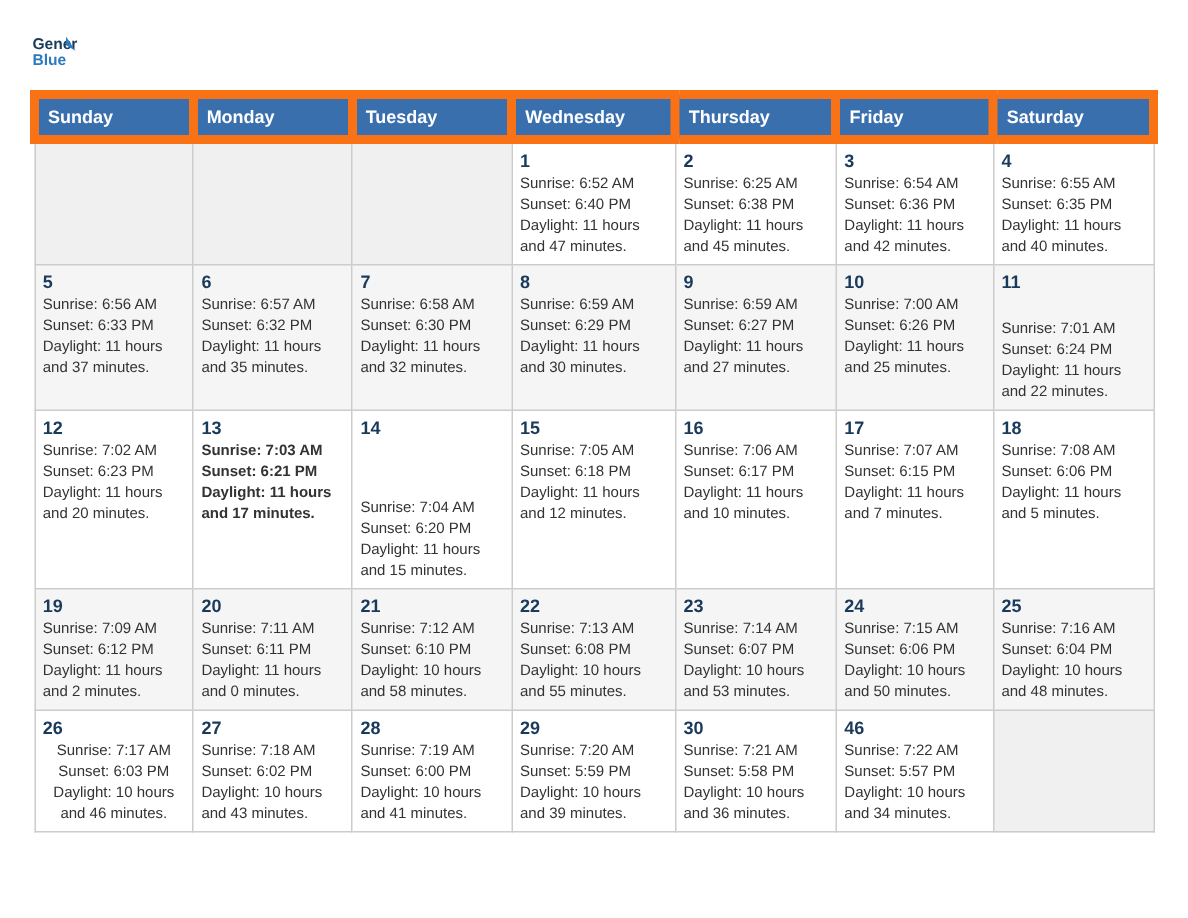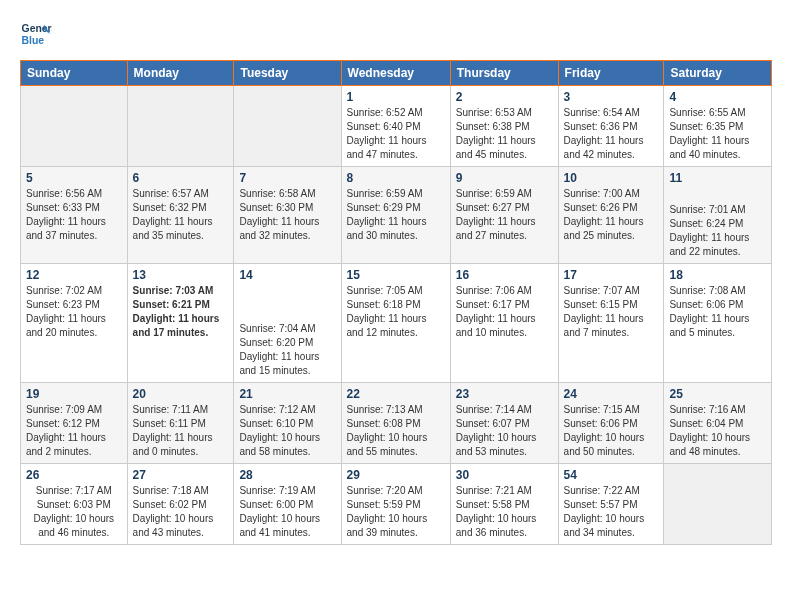--- a/index.html
+++ b/index.html
@@ -46,21 +46,21 @@
       border-collapse: collapse;
       border: 1px solid #aaa;
     }
     .calendar th {
       background: #3a6fad;
       color: #fff;
       font-size: 12px;
       font-weight: bold;
       padding: 5px 6px;
       text-align: left;
-      border: 1px solid #f97316;
+      border: 6px solid #f97316;
     }
     .calendar td {
       vertical-align: top;
       border: 1px solid #ccc;
       padding: 4px 5px;
       width: 113px;
       min-height: 80px;
       background: #fff;
       font-size: 10.5px;
       color: #222;
@@ -123,21 +123,21 @@
           <td class="empty"></td>
           <td>
             <div class="day-num">1</div>
             <div class="day-info" style="white-space: pre-line;">Sunrise: 6:52 AM
 Sunset: 6:40 PM
 Daylight: 11 hours
 and 47 minutes.</div>
           </td>
           <td>
             <div class="day-num">2</div>
-            <div class="day-info" style="white-space: pre-line;">Sunrise: 6:53 AM
+            <div class="day-info" style="white-space: pre-line;">Sunrise: 6:25 AM
 Sunset: 6:38 PM
 Daylight: 11 hours
 and 45 minutes.</div>
           </td>
           <td>
             <div class="day-num">3</div>
             <div class="day-info" style="white-space: pre-line;">Sunrise: 6:54 AM
 Sunset: 6:36 PM
 Daylight: 11 hours
 and 42 minutes.</div>
@@ -333,21 +333,21 @@
 and 39 minutes.</div>
           </td>
           <td>
             <div class="day-num">30</div>
             <div class="day-info" style="white-space: pre-line;">Sunrise: 7:21 AM
 Sunset: 5:58 PM
 Daylight: 10 hours
 and 36 minutes.</div>
           </td>
           <td>
-            <div class="day-num">54</div>
+            <div class="day-num">46</div>
             <div class="day-info" style="white-space: pre-line;">Sunrise: 7:22 AM
 Sunset: 5:57 PM
 Daylight: 10 hours
 and 34 minutes.</div>
           </td>
           <td class="empty"></td>
         </tr>
       </tbody>
   </table>
 </div>

